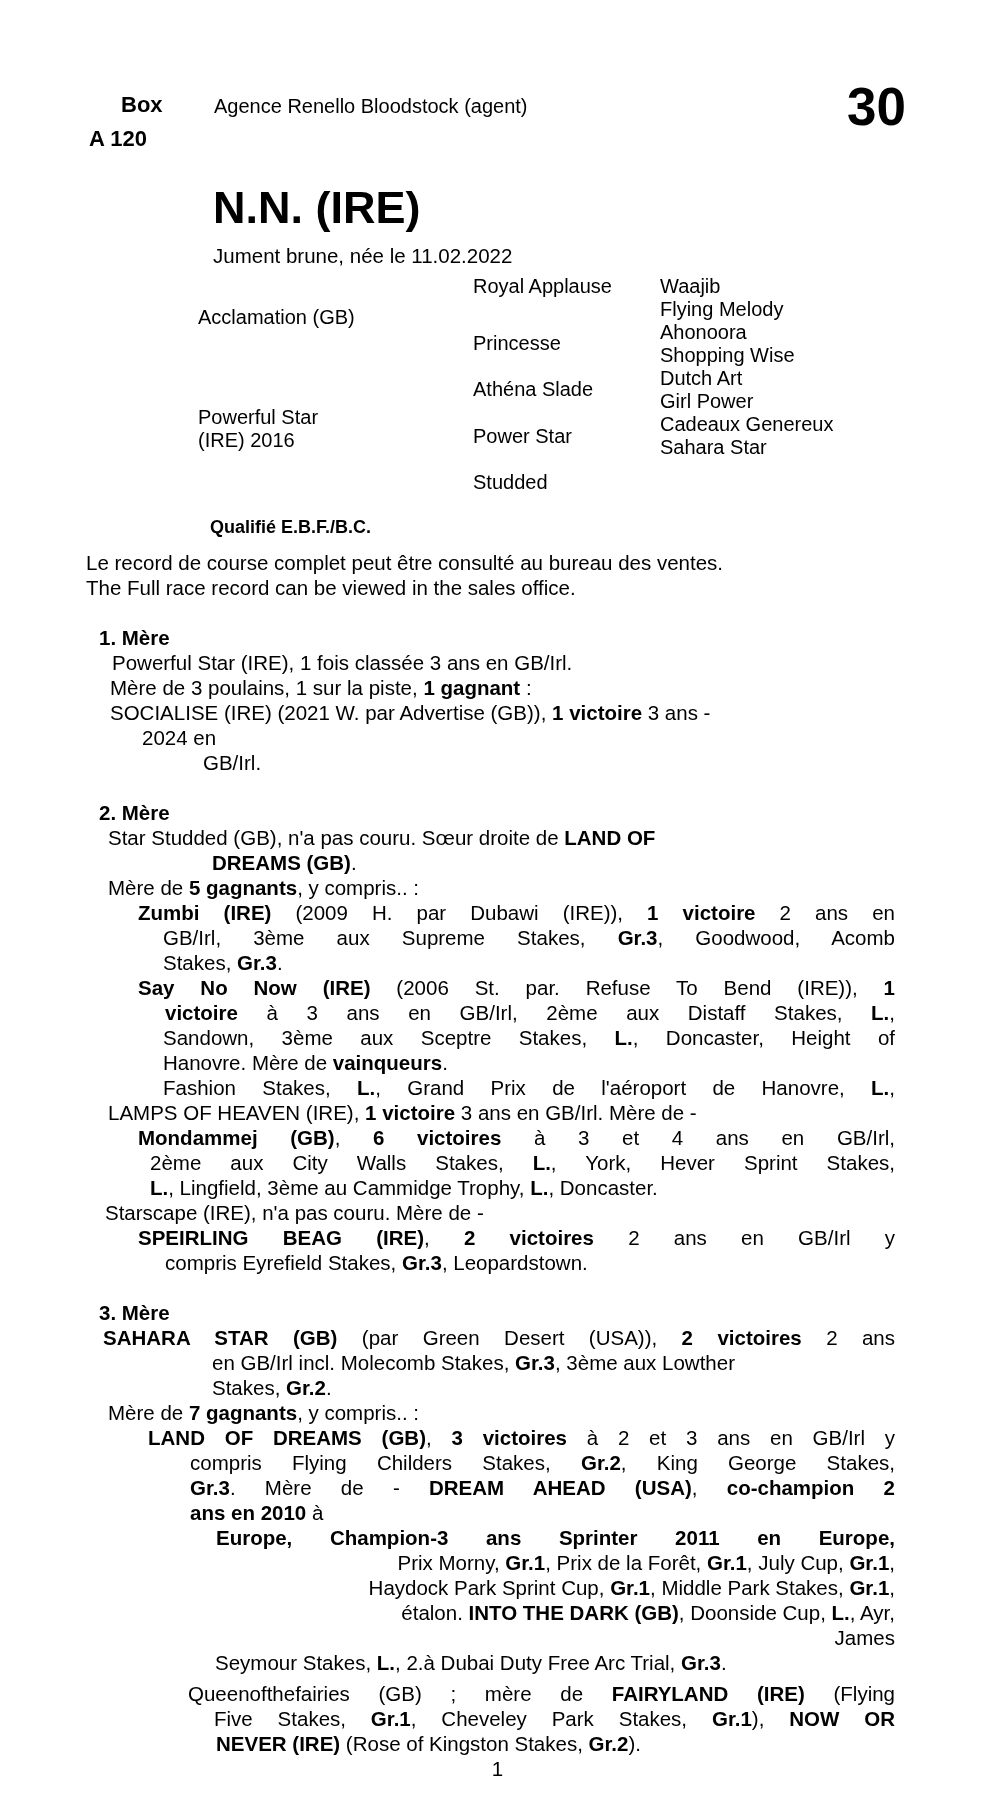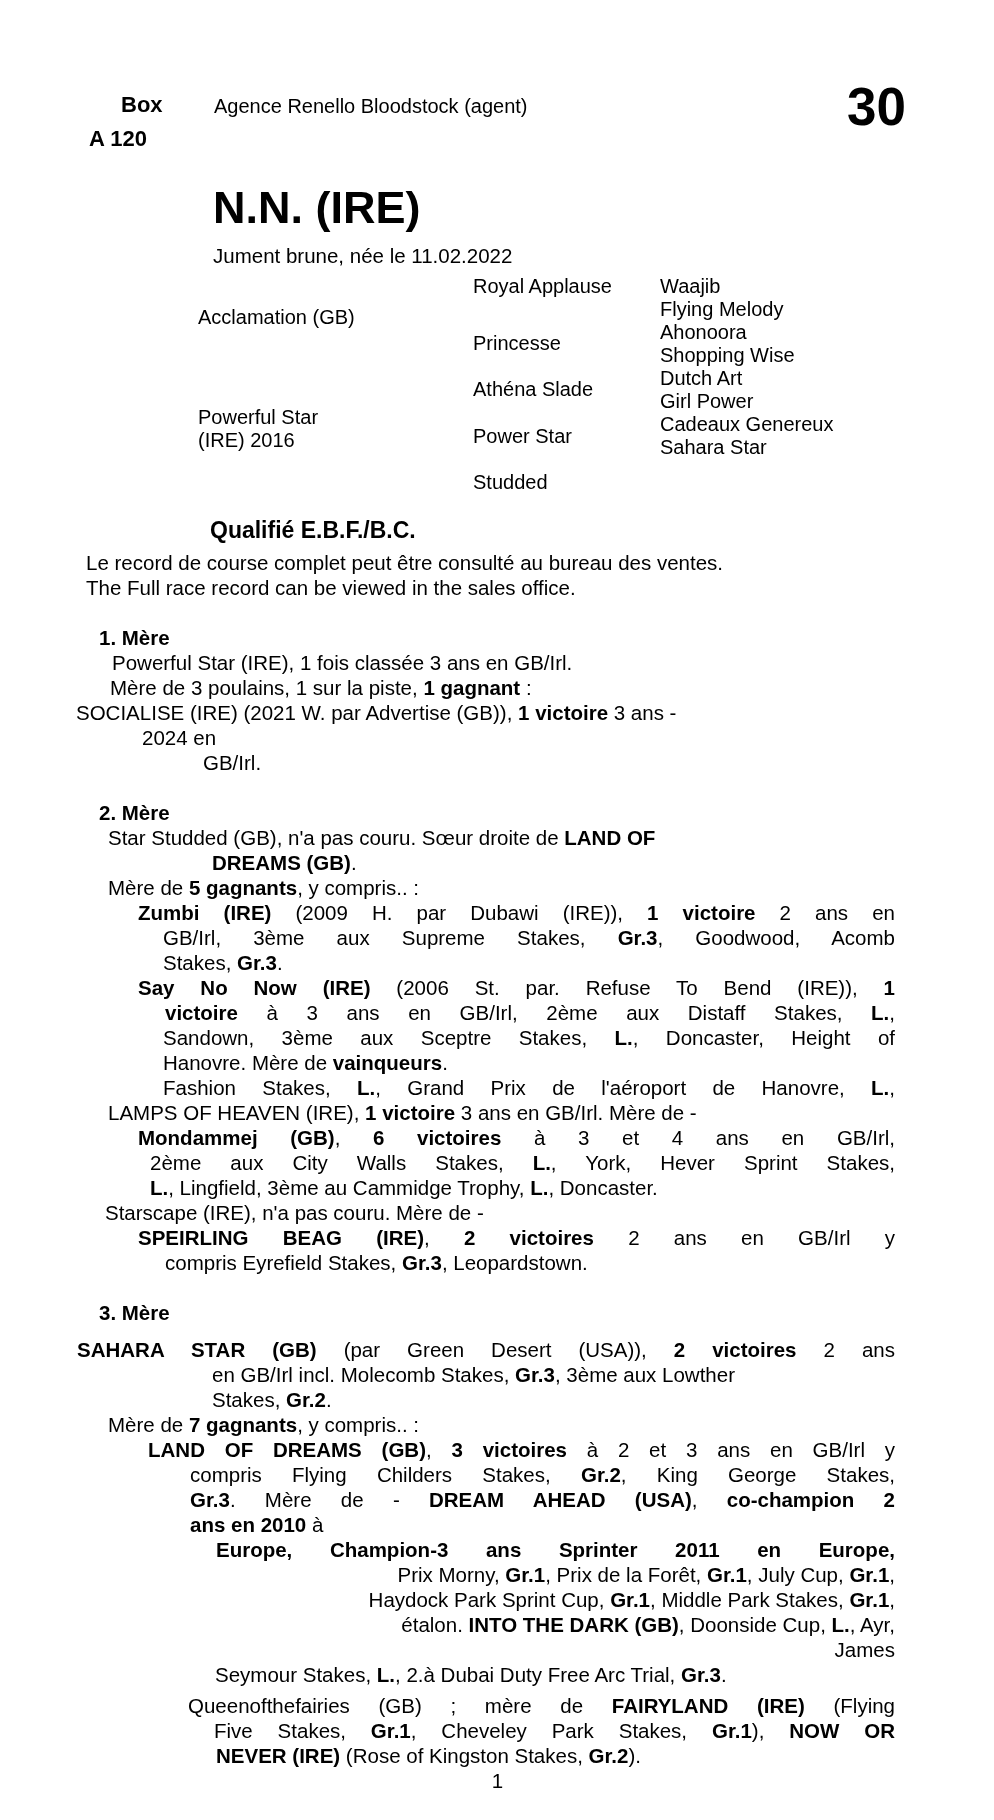--- a/index.html
+++ b/index.html
@@ -5,21 +5,21 @@
   html,body{margin:0;padding:0;background:#e8e8e8;}
   .page{position:relative;width:994px;height:1820px;background:#ffffff;color:#000;
         font-family:"Liberation Sans",sans-serif;overflow:hidden;margin:0 auto;}
   .abs{position:absolute;}
   #box-label{left:121px;top:92px;font-size:22px;font-weight:bold;}
   #box-number{left:89px;top:126px;font-size:22px;font-weight:bold;}
   #consignor{left:214px;top:95px;font-size:20px;}
   #lot-number{right:88px;top:80px;font-size:53px;font-weight:bold;line-height:1;}
   #horse-name{left:213px;top:182px;font-size:45px;font-weight:bold;}
   #horse-desc{left:213px;top:244px;font-size:20.5px;}
-  #qualification{left:210px;top:517px;font-size:23px;font-weight:bold;}
+  #qualification{left:210px;top:517px;font-size:18px;font-weight:bold;}
   #pedigree{position:absolute;left:0;top:0;width:994px;height:500px;}
   .ped{position:absolute;font-size:20px;line-height:23px;white-space:nowrap;}
   #body-lines{position:absolute;top:550px;left:0;right:99px;}
   .bl{line-height:25px;font-size:20.5px;min-height:25px;}
   .bl .b{font-weight:bold;}
   .al-j{text-align:justify;text-align-last:justify;}
   .al-r{text-align:right;}
   .al-c{text-align:center;}
 </style>
 </head>
@@ -55,46 +55,46 @@
 
   <div class="abs" id="qualification">Qualifié E.B.F./B.C.</div>
 
   <div id="body-lines">
       <div class="bl" style="padding-left: 86px;"><span>Le record de course complet peut être consulté au bureau des ventes.</span></div>
       <div class="bl" style="padding-left: 86px;"><span>The Full race record can be viewed in the sales office.</span></div>
       <div class="bl"></div>
       <div class="bl" style="padding-left: 99px;"><span class="b">1. Mère</span></div>
       <div class="bl" style="padding-left: 112px;"><span>Powerful Star (IRE), 1 fois classée 3 ans en GB/Irl.</span></div>
       <div class="bl" style="padding-left: 110px;"><span>Mère de 3 poulains, 1 sur la piste, </span><span class="b">1 gagnant</span><span> :</span></div>
-      <div class="bl" style="padding-left: 76px;"><span>SOCIALISE (IRE) (2021 W. par Advertise (GB)), </span><span class="b">1 victoire</span><span> 3 ans -</span></div>
+      <div class="bl" style="padding-left: 110px;"><span>SOCIALISE (IRE) (2021 W. par Advertise (GB)), </span><span class="b">1 victoire</span><span> 3 ans -</span></div>
       <div class="bl" style="padding-left: 142px;"><span>2024 en</span></div>
       <div class="bl" style="padding-left: 203px;"><span>GB/Irl.</span></div>
       <div class="bl"></div>
       <div class="bl" style="padding-left: 99px;"><span class="b">2. Mère</span></div>
       <div class="bl" style="padding-left: 108px;"><span>Star Studded (GB), n'a pas couru. Sœur droite de </span><span class="b">LAND OF</span></div>
       <div class="bl" style="padding-left: 212px;"><span class="b">DREAMS (GB)</span><span>.</span></div>
-      <div class="bl" style="padding-left: 108px;"><span>Mère de </span><span class="b">5 gagnants</span><span>, y compris.. :</span></div>
+      <div class="bl" style="padding-left: 66px; margin-left: 42px;"><span>Mère de </span><span class="b">5 gagnants</span><span>, y compris.. :</span></div>
       <div class="bl al-j" style="padding-left: 138px;"><span class="b">Zumbi (IRE)</span><span> (2009 H. par Dubawi (IRE)), </span><span class="b">1 victoire</span><span> 2 ans en</span></div>
       <div class="bl al-j" style="padding-left: 163px;"><span>GB/Irl, 3ème aux Supreme Stakes, </span><span class="b">Gr.3</span><span>, Goodwood, Acomb</span></div>
       <div class="bl" style="padding-left: 163px;"><span>Stakes, </span><span class="b">Gr.3</span><span>.</span></div>
       <div class="bl al-j" style="padding-left: 138px;"><span class="b">Say No Now (IRE)</span><span> (2006 St. par. Refuse To Bend (IRE)), </span><span class="b">1</span></div>
       <div class="bl al-j" style="padding-left: 165px;"><span class="b">victoire</span><span> à 3 ans en GB/Irl, 2ème aux Distaff Stakes, </span><span class="b">L.</span><span>,</span></div>
       <div class="bl al-j" style="padding-left: 163px;"><span>Sandown, 3ème aux Sceptre Stakes, </span><span class="b">L.</span><span>, Doncaster, Height of</span></div>
       <div class="bl" style="padding-left: 163px;"><span>Hanovre. Mère de </span><span class="b">vainqueurs</span><span>.</span></div>
       <div class="bl al-j" style="padding-left: 163px;"><span>Fashion Stakes, </span><span class="b">L.</span><span>, Grand Prix de l'aéroport de Hanovre, </span><span class="b">L.</span><span>,</span></div>
       <div class="bl" style="padding-left: 108px;"><span>LAMPS OF HEAVEN (IRE), </span><span class="b">1 victoire</span><span> 3 ans en GB/Irl. Mère de -</span></div>
       <div class="bl al-j" style="padding-left: 138px;"><span class="b">Mondammej (GB)</span><span>, </span><span class="b">6 victoires</span><span> à 3 et 4 ans en GB/Irl,</span></div>
       <div class="bl al-j" style="padding-left: 150px;"><span>2ème aux City Walls Stakes, </span><span class="b">L.</span><span>, York, Hever Sprint Stakes,</span></div>
       <div class="bl" style="padding-left: 150px;"><span class="b">L.</span><span>, Lingfield, 3ème au Cammidge Trophy, </span><span class="b">L.</span><span>, Doncaster.</span></div>
       <div class="bl" style="padding-left: 105px;"><span>Starscape (IRE), n'a pas couru. Mère de -</span></div>
       <div class="bl al-j" style="padding-left: 138px;"><span class="b">SPEIRLING BEAG (IRE)</span><span>, </span><span class="b">2 victoires</span><span> 2 ans en GB/Irl y</span></div>
       <div class="bl" style="padding-left: 165px;"><span>compris Eyrefield Stakes, </span><span class="b">Gr.3</span><span>, Leopardstown.</span></div>
       <div class="bl"></div>
       <div class="bl" style="padding-left: 99px;"><span class="b">3. Mère</span></div>
-      <div class="bl al-j" style="padding-left: 77px; margin-top: 12px;"><span class="b">SAHARA STAR (GB)</span><span> (par Green Desert (USA)), </span><span class="b">2 victoires</span><span> 2 ans</span></div>
+      <div class="bl al-j" style="padding-left: 103px;"><span class="b">SAHARA STAR (GB)</span><span> (par Green Desert (USA)), </span><span class="b">2 victoires</span><span> 2 ans</span></div>
       <div class="bl" style="padding-left: 212px;"><span>en GB/Irl incl. Molecomb Stakes, </span><span class="b">Gr.3</span><span>, 3ème aux Lowther</span></div>
       <div class="bl" style="padding-left: 212px;"><span>Stakes, </span><span class="b">Gr.2</span><span>.</span></div>
       <div class="bl" style="padding-left: 108px;"><span>Mère de </span><span class="b">7 gagnants</span><span>, y compris.. :</span></div>
       <div class="bl al-j" style="padding-left: 148px;"><span class="b">LAND OF DREAMS (GB)</span><span>, </span><span class="b">3 victoires</span><span> à 2 et 3 ans en GB/Irl y</span></div>
       <div class="bl al-j" style="padding-left: 190px;"><span>compris Flying Childers Stakes, </span><span class="b">Gr.2</span><span>, King George Stakes,</span></div>
       <div class="bl al-j" style="padding-left: 190px;"><span class="b">Gr.3</span><span>. Mère de - </span><span class="b">DREAM AHEAD (USA)</span><span>, </span><span class="b">co-champion 2</span></div>
       <div class="bl" style="padding-left: 190px;"><span class="b">ans en 2010</span><span> à</span></div>
       <div class="bl al-j" style="padding-left: 216px;"><span class="b">Europe, Champion-3 ans Sprinter 2011 en Europe,</span></div>
       <div class="bl al-r" style="padding-left: 0px;"><span>Prix Morny, </span><span class="b">Gr.1</span><span>, Prix de la Forêt, </span><span class="b">Gr.1</span><span>, July Cup, </span><span class="b">Gr.1</span><span>,</span></div>
       <div class="bl al-r" style="padding-left: 0px;"><span>Haydock Park Sprint Cup, </span><span class="b">Gr.1</span><span>, Middle Park Stakes, </span><span class="b">Gr.1</span><span>,</span></div>

